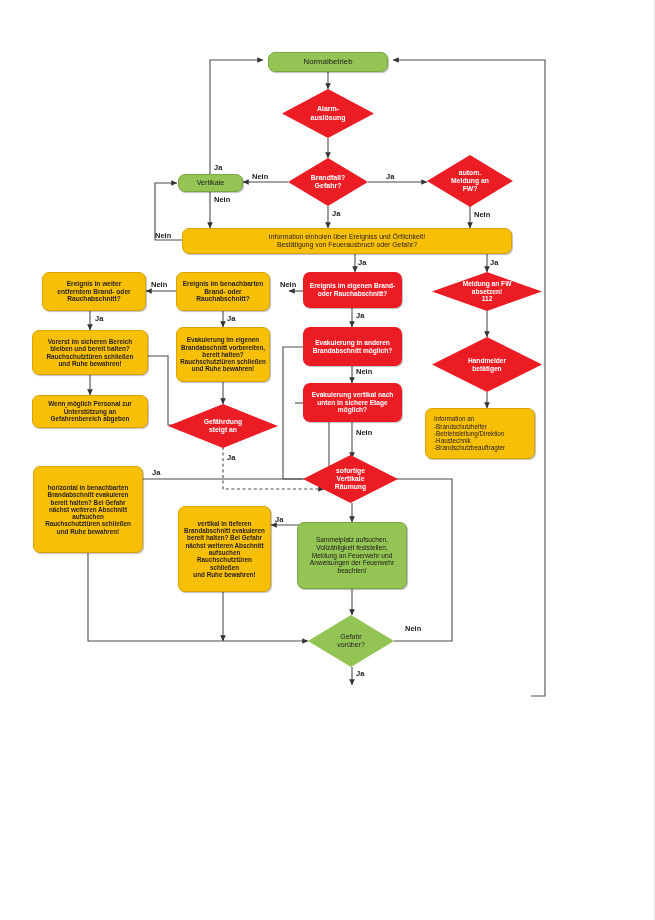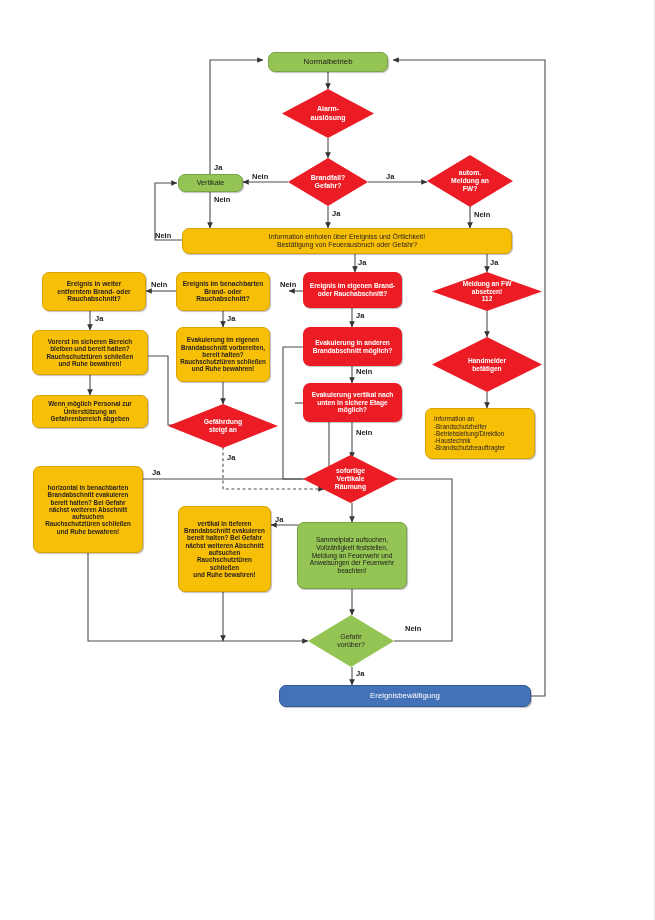--- a/index.html
+++ b/index.html
@@ -277,23 +277,20 @@
 Meldung an Feuerwehr und
 Anweisungen der Feuerwehr
 beachten!</span>
   </div>
 
   <div class="node diamond green" style="left:308px;top:615px;width:86px;height:52px;font-size:7px;">
     <span class="txt" style="white-space:pre-line;">Gefahr
 vorüber?</span>
   </div>
 
-  <div class="node rrect blue" style="left:279px;top:685px;width:252px;height:22px;font-size:7.8px;">
-    <span class="txt">Ereignisbewältigung</span>
-  </div>
 
   <div class="elabel" style="left:214px;top:163px;">Ja</div>
   <div class="elabel" style="left:252px;top:172px;">Nein</div>
   <div class="elabel" style="left:386px;top:172px;">Ja</div>
   <div class="elabel" style="left:332px;top:209px;">Ja</div>
   <div class="elabel" style="left:474px;top:210px;">Nein</div>
   <div class="elabel" style="left:214px;top:195px;">Nein</div>
   <div class="elabel" style="left:155px;top:231px;">Nein</div>
   <div class="elabel" style="left:358px;top:258px;">Ja</div>
   <div class="elabel" style="left:490px;top:258px;">Ja</div>

